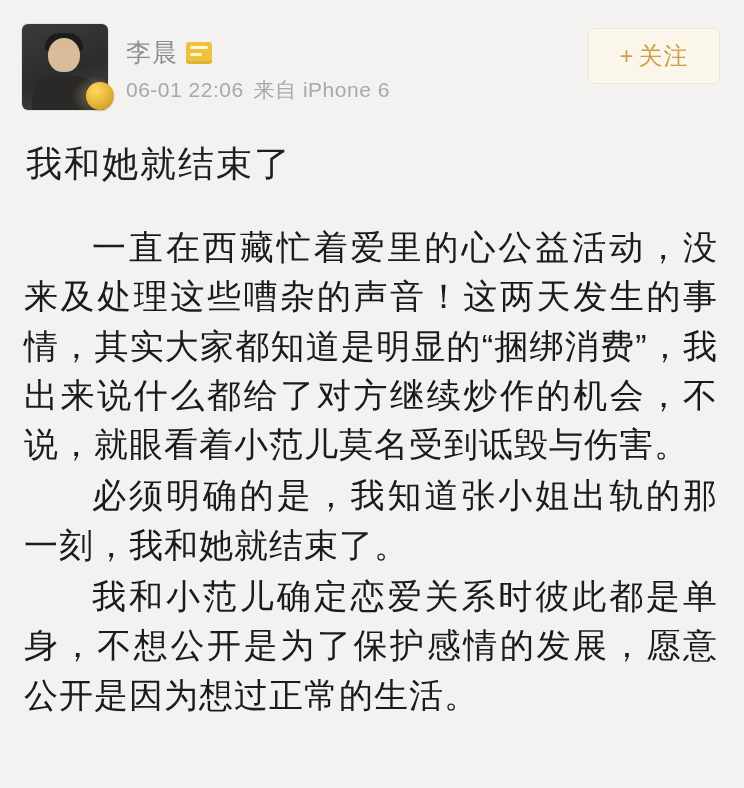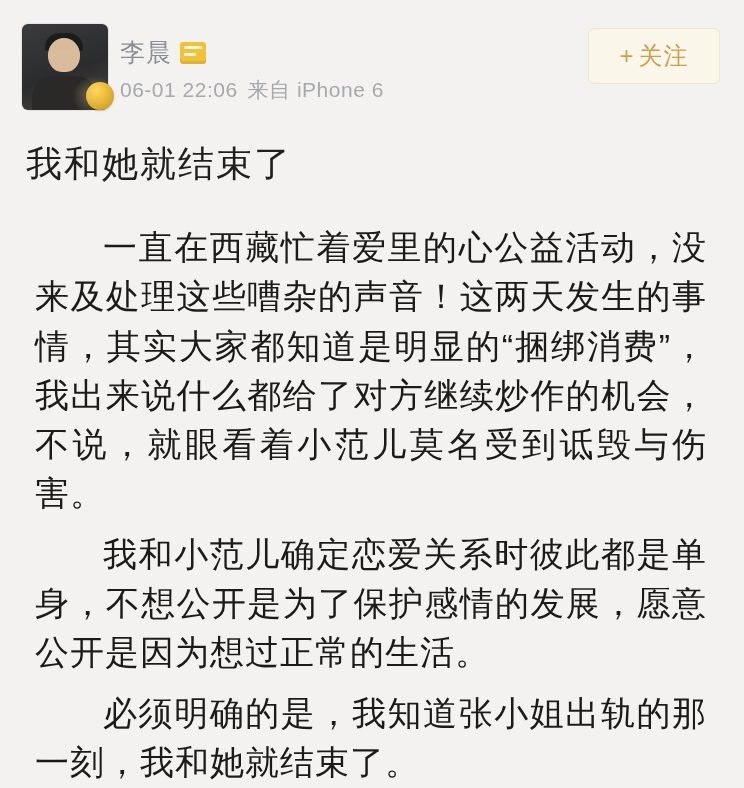--- a/index.html
+++ b/index.html
@@ -68,21 +68,21 @@
   }
   .avatar .glow {
     position: absolute;
     right: -10px;
     bottom: -6px;
     width: 46px;
     height: 40px;
     background: radial-gradient(ellipse at center, rgba(190,170,130,0.55), rgba(120,110,90,0) 70%);
   }
   .header-text {
-    margin-left: 12px;
+    margin-left: 18px;
     padding-top: 12px;
     min-width: 0;
   }
   .name-row {
     display: flex;
     align-items: center;
     gap: 8px;
   }
   .user-name {
     font-size: 25px;
@@ -174,21 +174,21 @@
   }
   .post-body {
     margin: 34px 26px 0 24px;
     font-size: 34px;
     line-height: 1.45;
     color: #1b1b1b;
     letter-spacing: 1px;
     text-align: justify;
   }
   .post-body p {
-    margin: 11px;
+    margin: 0;
     text-indent: 2em;
   }
   .post-body p + p {
     margin-top: 2px;
   }
 </style>
 </head>
 <body>
 
 <div class="screen">
@@ -218,17 +218,17 @@
     <div class="follow-btn">
       <span class="plus">+</span>
       <span>关注</span>
     </div>
   </div>
 
   <div class="post-title">我和她就结束了</div>
 
   <div class="post-body">
     <p>一直在西藏忙着爱里的心公益活动，没来及处理这些嘈杂的声音！这两天发生的事情，其实大家都知道是明显的“捆绑消费”，我出来说什么都给了对方继续炒作的机会，不说，就眼看着小范儿莫名受到诋毁与伤害。</p>
+    <p>必须明确的是，我知道张小姐出轨的那一刻，我和她就结束了。</p>
     <p>我和小范儿确定恋爱关系时彼此都是单身，不想公开是为了保护感情的发展，愿意公开是因为想过正常的生活。</p>
-    <p>必须明确的是，我知道张小姐出轨的那一刻，我和她就结束了。</p>
   </div>
 
 </div>
 
 </body></html>

